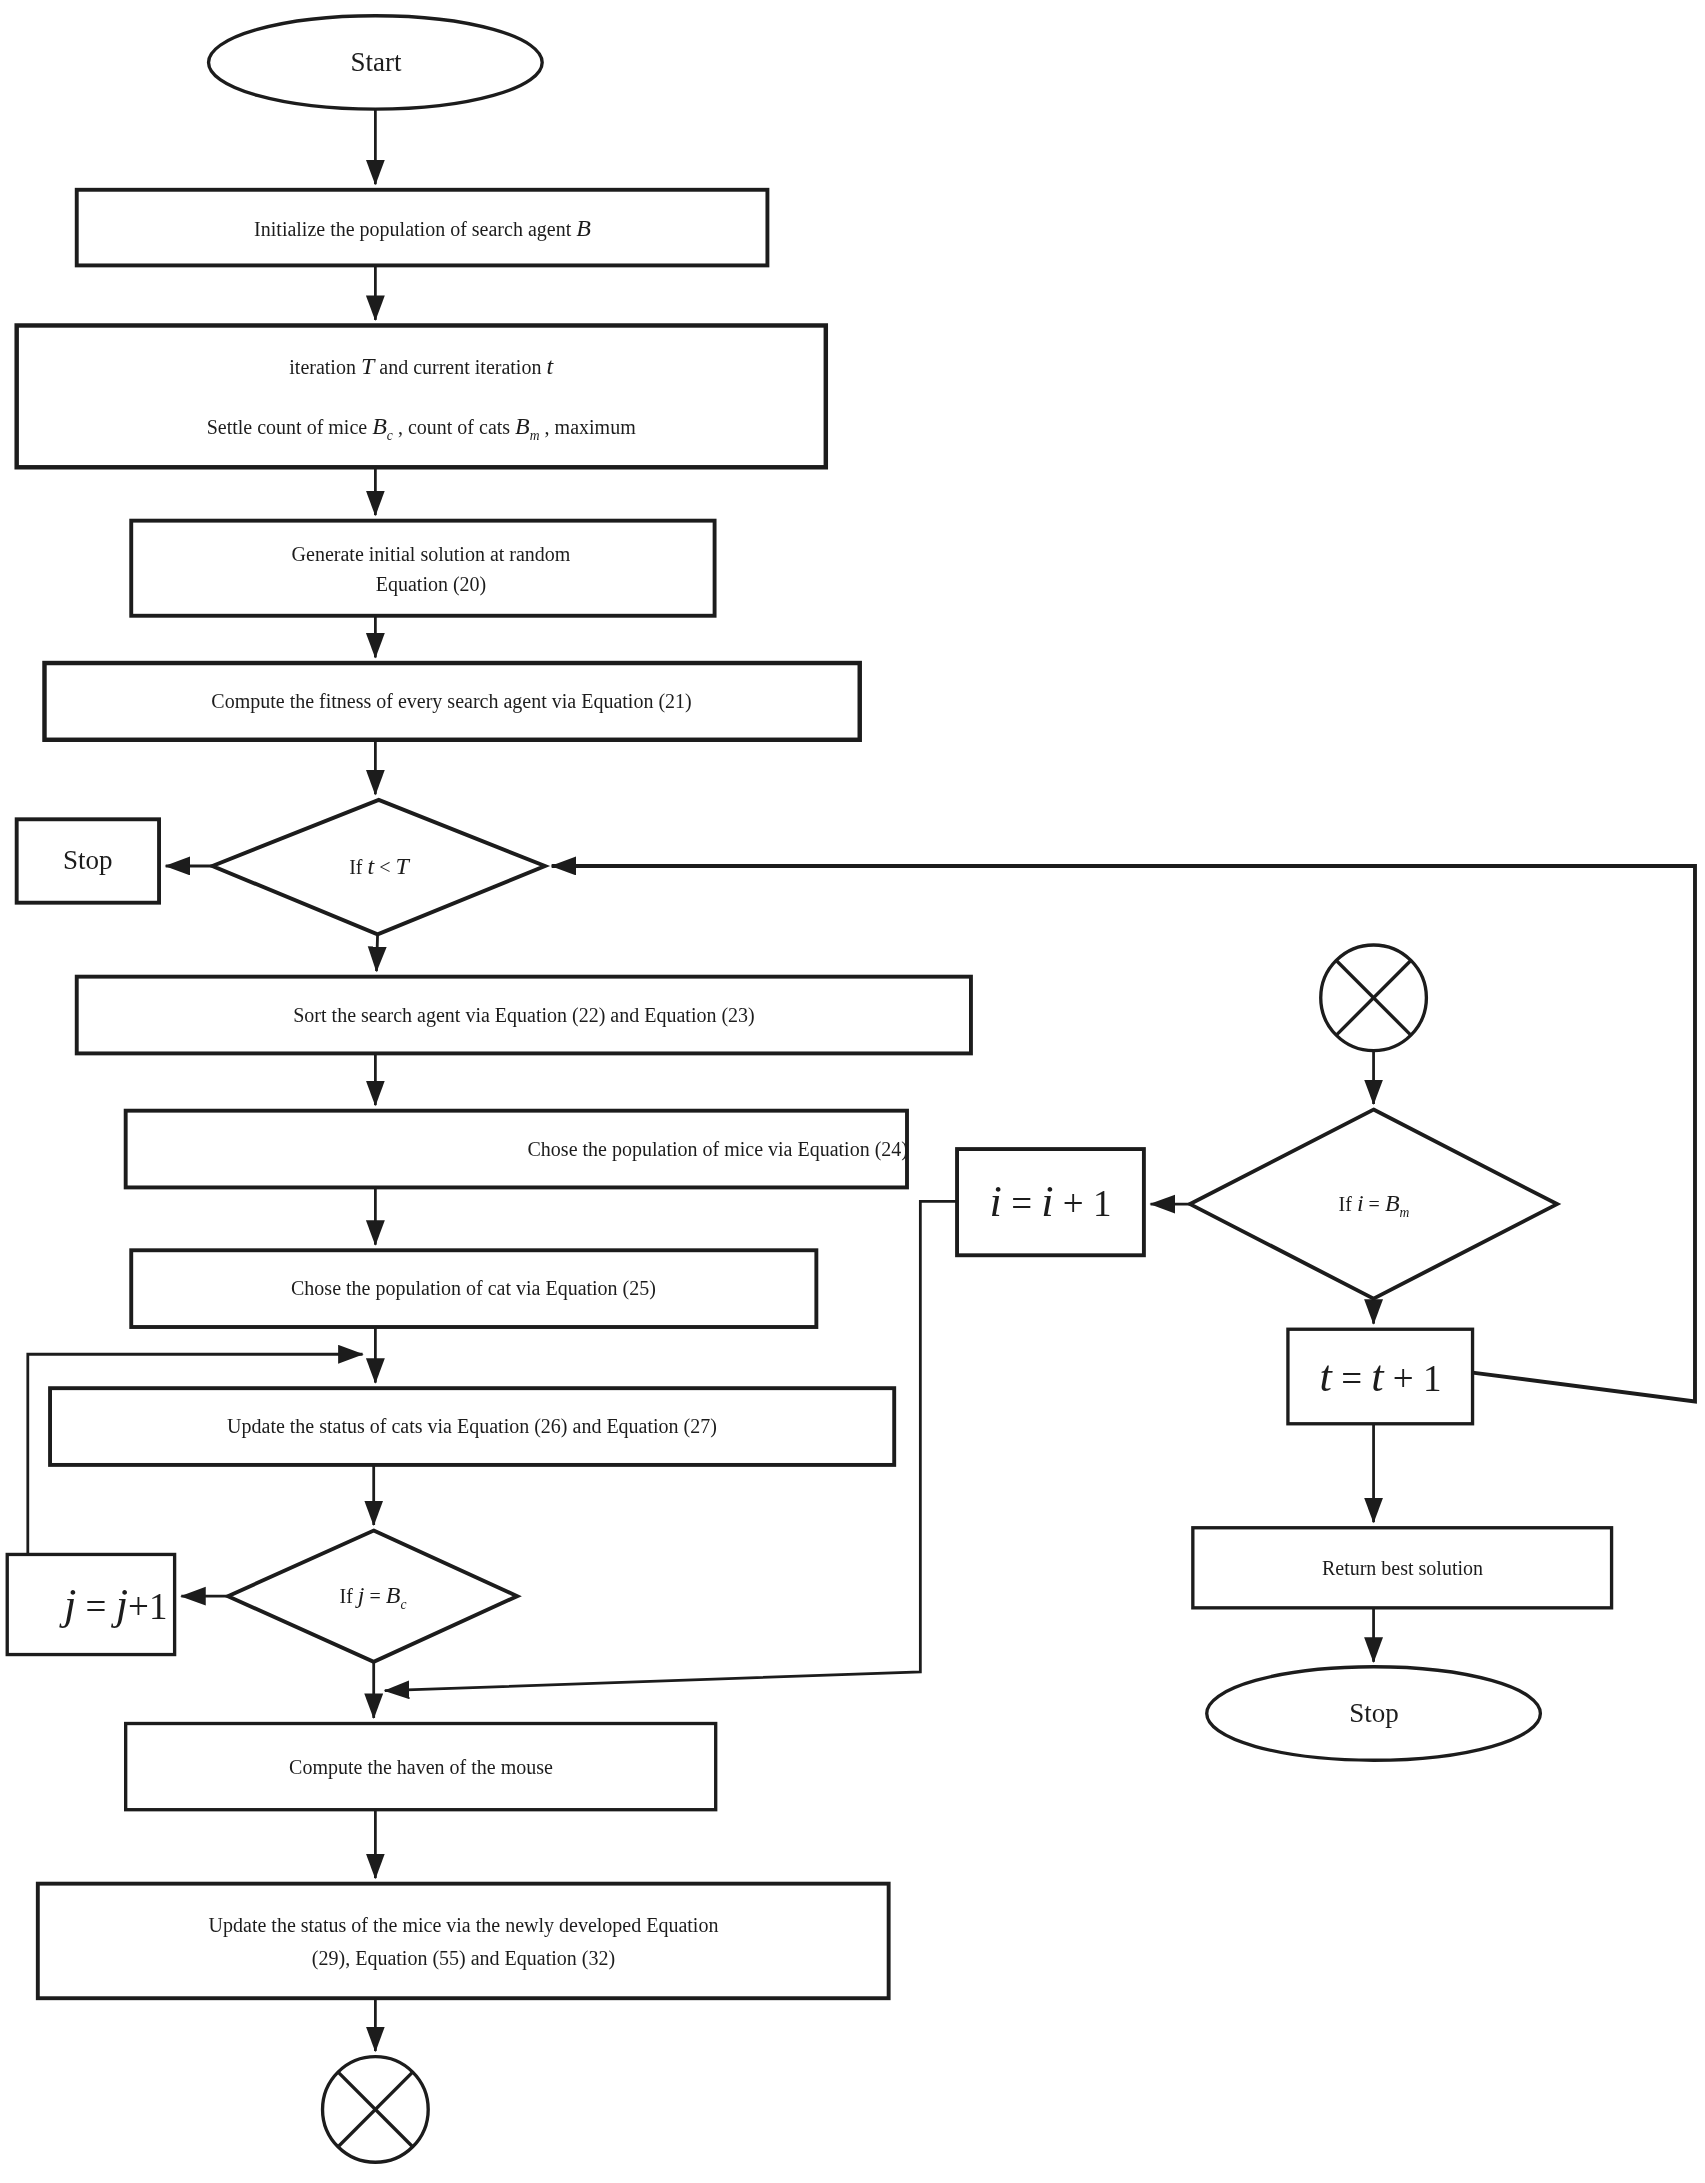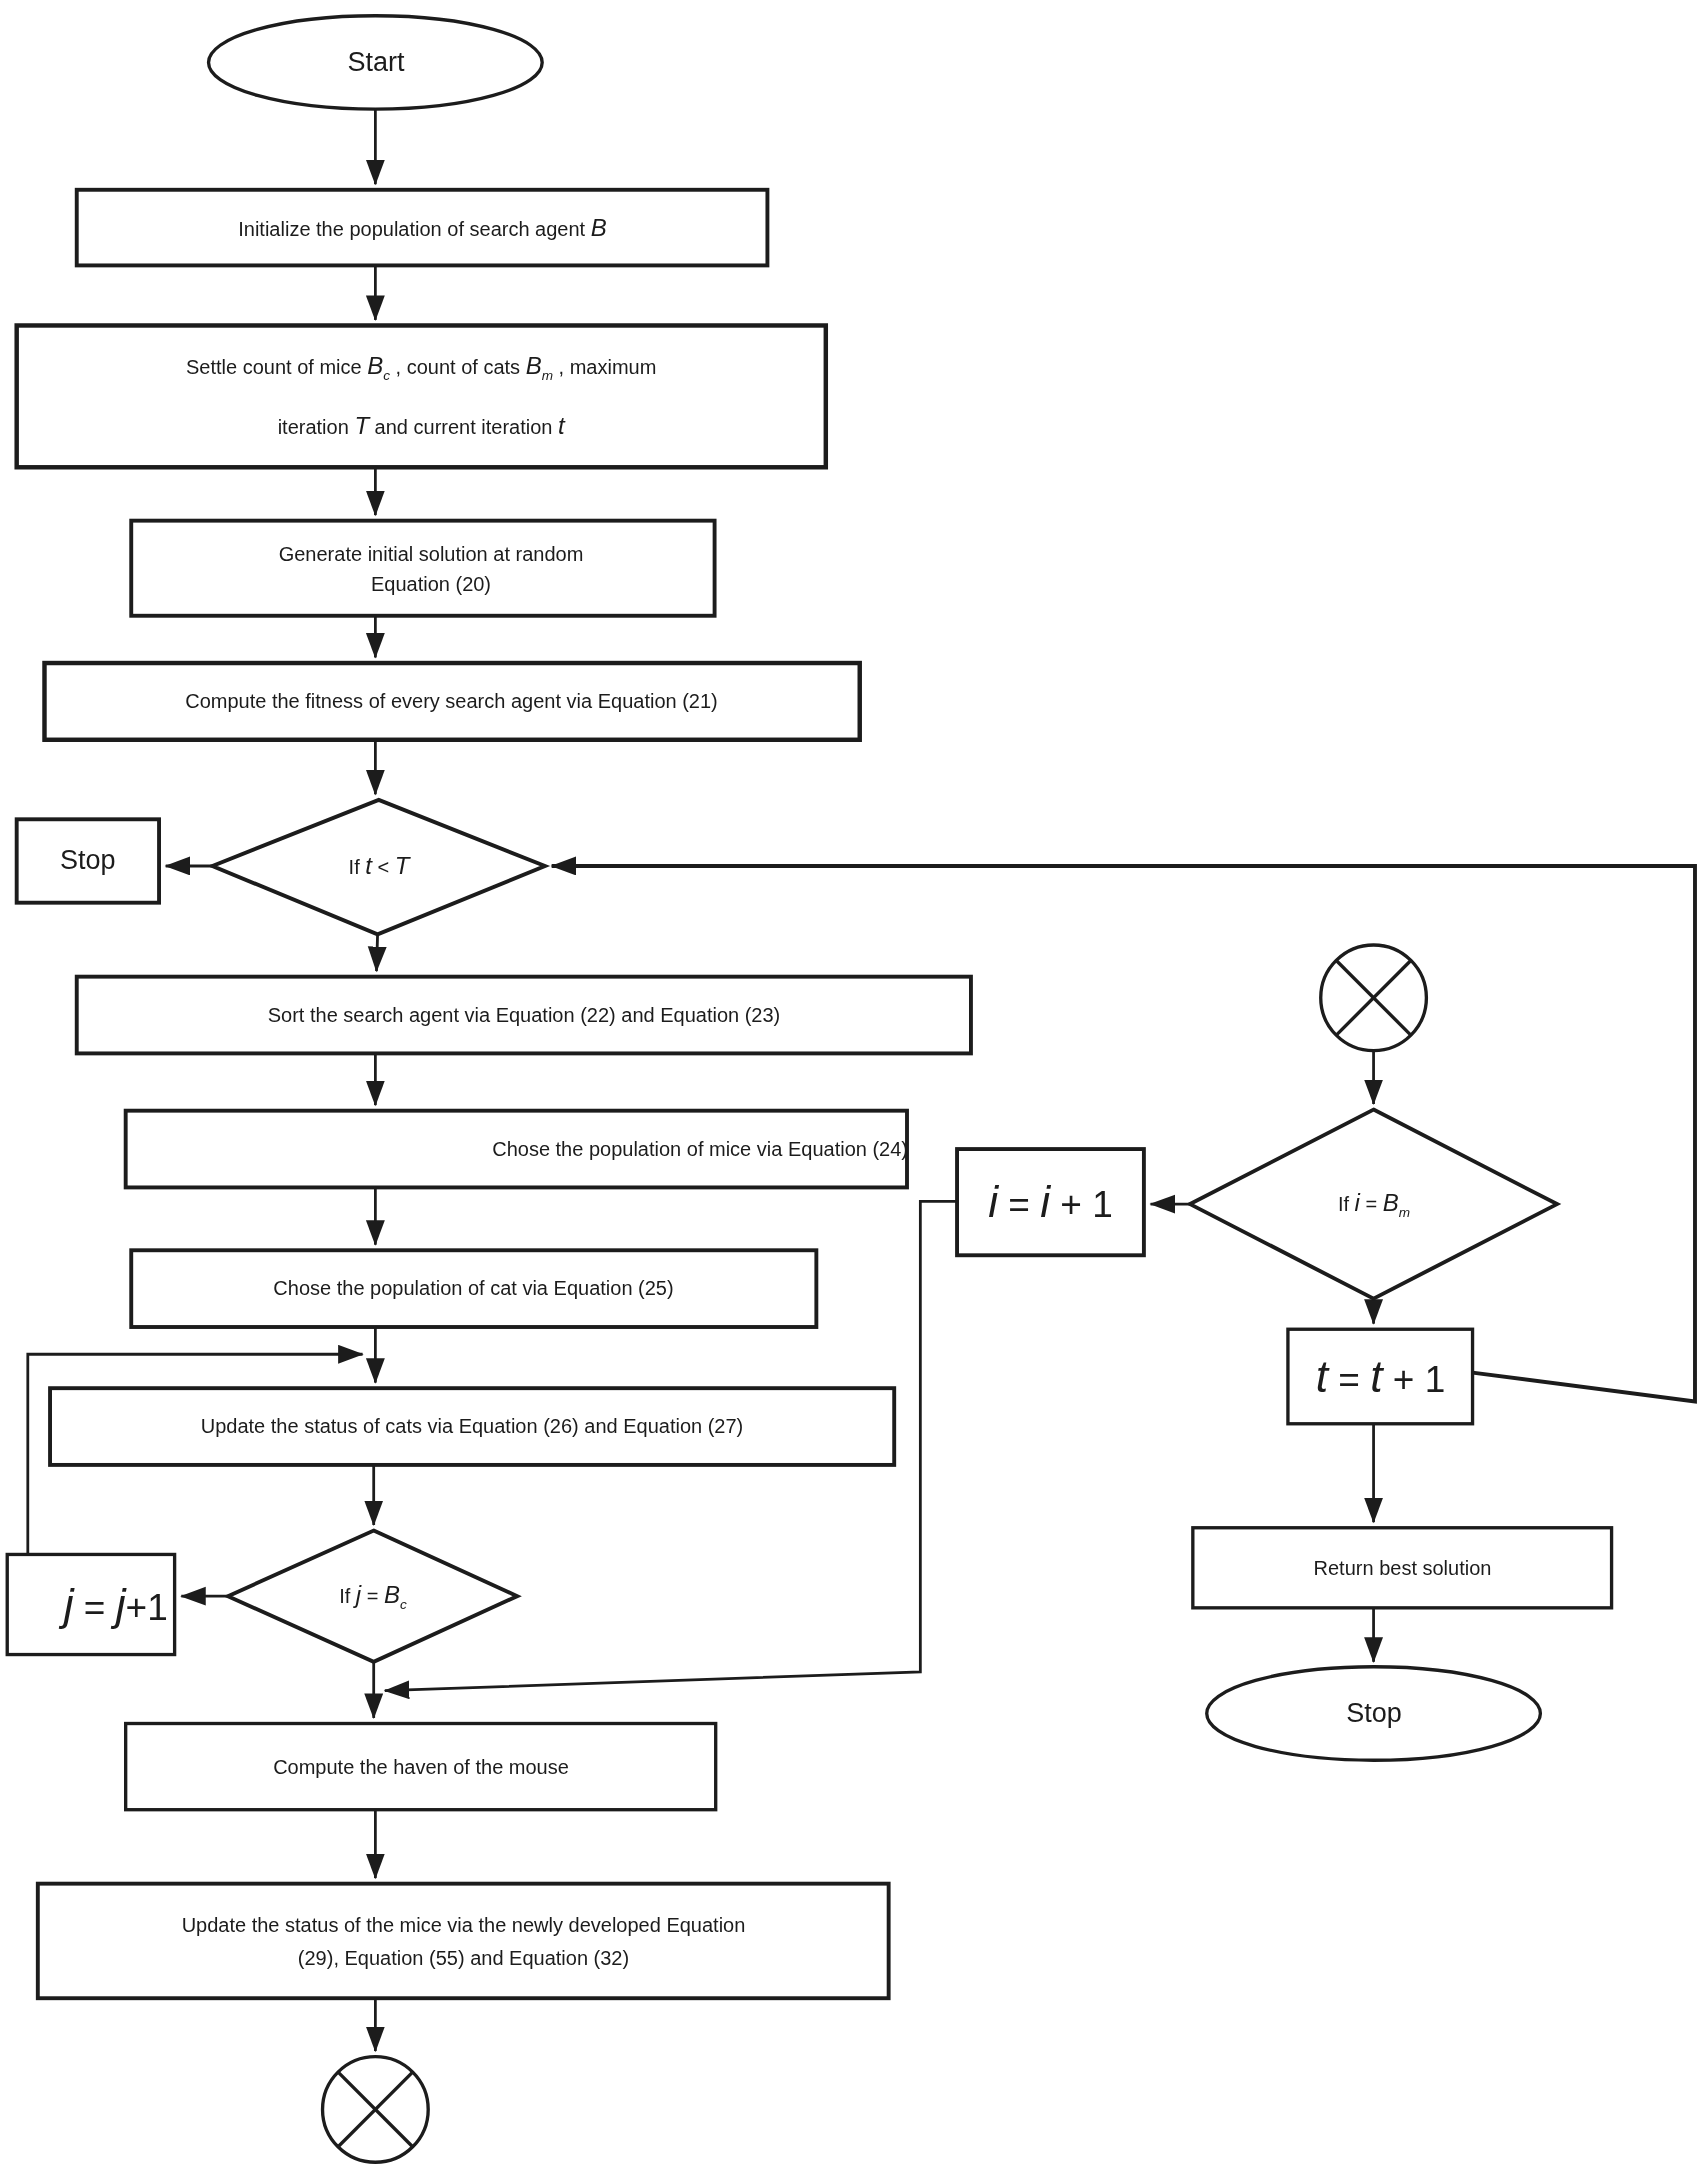--- a/index.html
+++ b/index.html
@@ -1,20 +1,20 @@
 <!DOCTYPE html>
 <html style="--ink: #1c1c1c; --bg: #ffffff;font-size:9px"><head>
 <meta charset="utf-8">
 <style>
   :root { --ink: #1c1c1c; --bg: #ffffff; }
   html, body { margin: 0; padding: 0; background: var(--bg); }
   #canvas {
     position: relative; width: 1675px; height: 2183px;
     background: var(--bg);
-    font-family: Liberation Sans, sans-serif;
+    font-family: Liberation Serif, serif;
     color: var(--ink);
   }
   #wires { position: absolute; left: 0; top: 0; width: 1705px; height: 2183px; color: var(--ink); }
   .node-text {
     position: absolute; display: flex; flex-direction: column;
     align-items: center; justify-content: center; text-align: center;
     font-size: 20px; line-height: 1.35; color: var(--ink); white-space: nowrap;
   }
   .line { display: block; }
   .it { font-style: italic; font-size: 1.2em; }
@@ -101,22 +101,22 @@
 
   <div class="node-text md" style="left:209px; top:15.6px; width:334px; height:93px;">
     <span class="line">Start</span>
   </div>
 
   <div class="node-text" style="left:77px; top:190px; width:691px; height:76px;">
     <span class="line"><span>Initialize the population of search agent  </span><span class="it">B</span></span>
   </div>
 
   <div class="node-text lh-settle" style="left:16.7px; top:325px; width:809px; height:142px;">
+    <span class="line"><span>iteration </span><span class="it">T</span><span>  and current iteration </span><span class="it">t</span></span>
     <span class="line"><span>Settle count of mice </span><span class="it">B</span><span class="sb">c</span><span> , count of cats </span><span class="it">B</span><span class="sb">m</span><span> , maximum</span></span>
-    <span class="line"><span>iteration </span><span class="it">T</span><span>  and current iteration </span><span class="it">t</span></span>
   </div>
 
   <div class="node-text lh-gen" style="left:131px; top:521px; width:584px; height:95px;margin-left:8px;">
     <span class="line">Generate initial solution at random</span>
     <span class="line">Equation (20)</span>
   </div>
 
   <div class="node-text" style="left:44px; top:663px; width:815px; height:77px;">
     <span class="line">Compute the fitness of every search agent via Equation (21)</span>
   </div>

